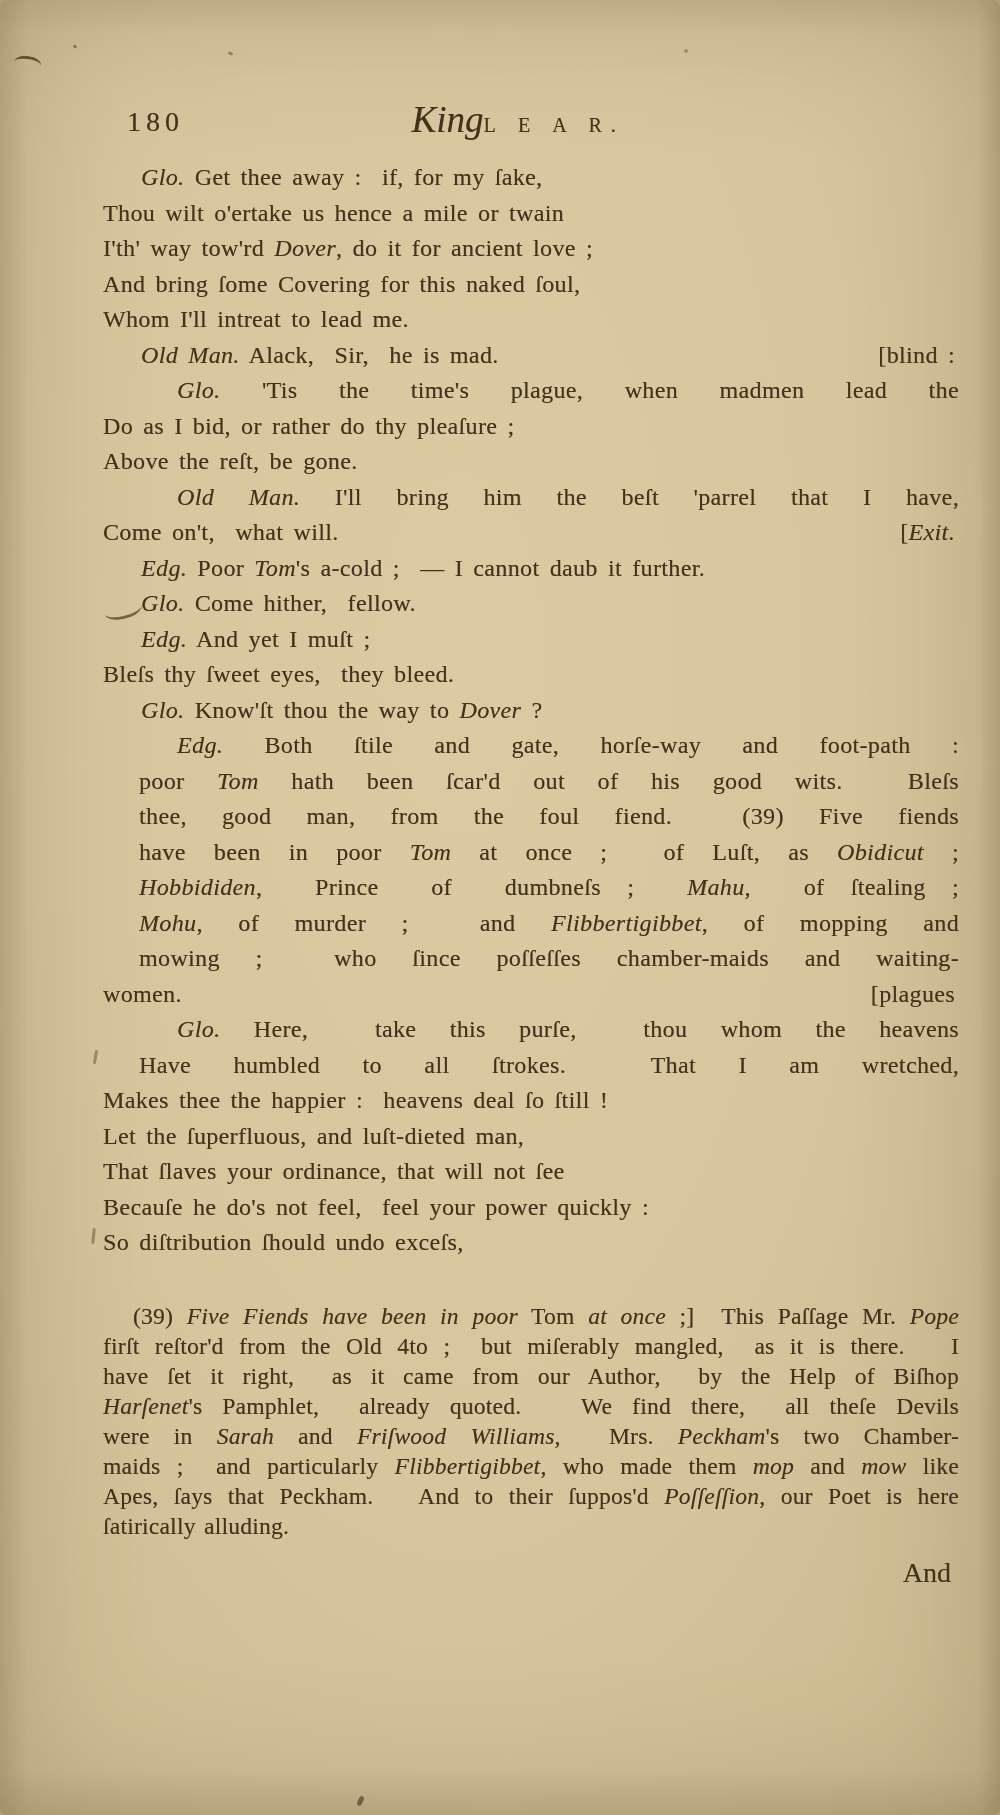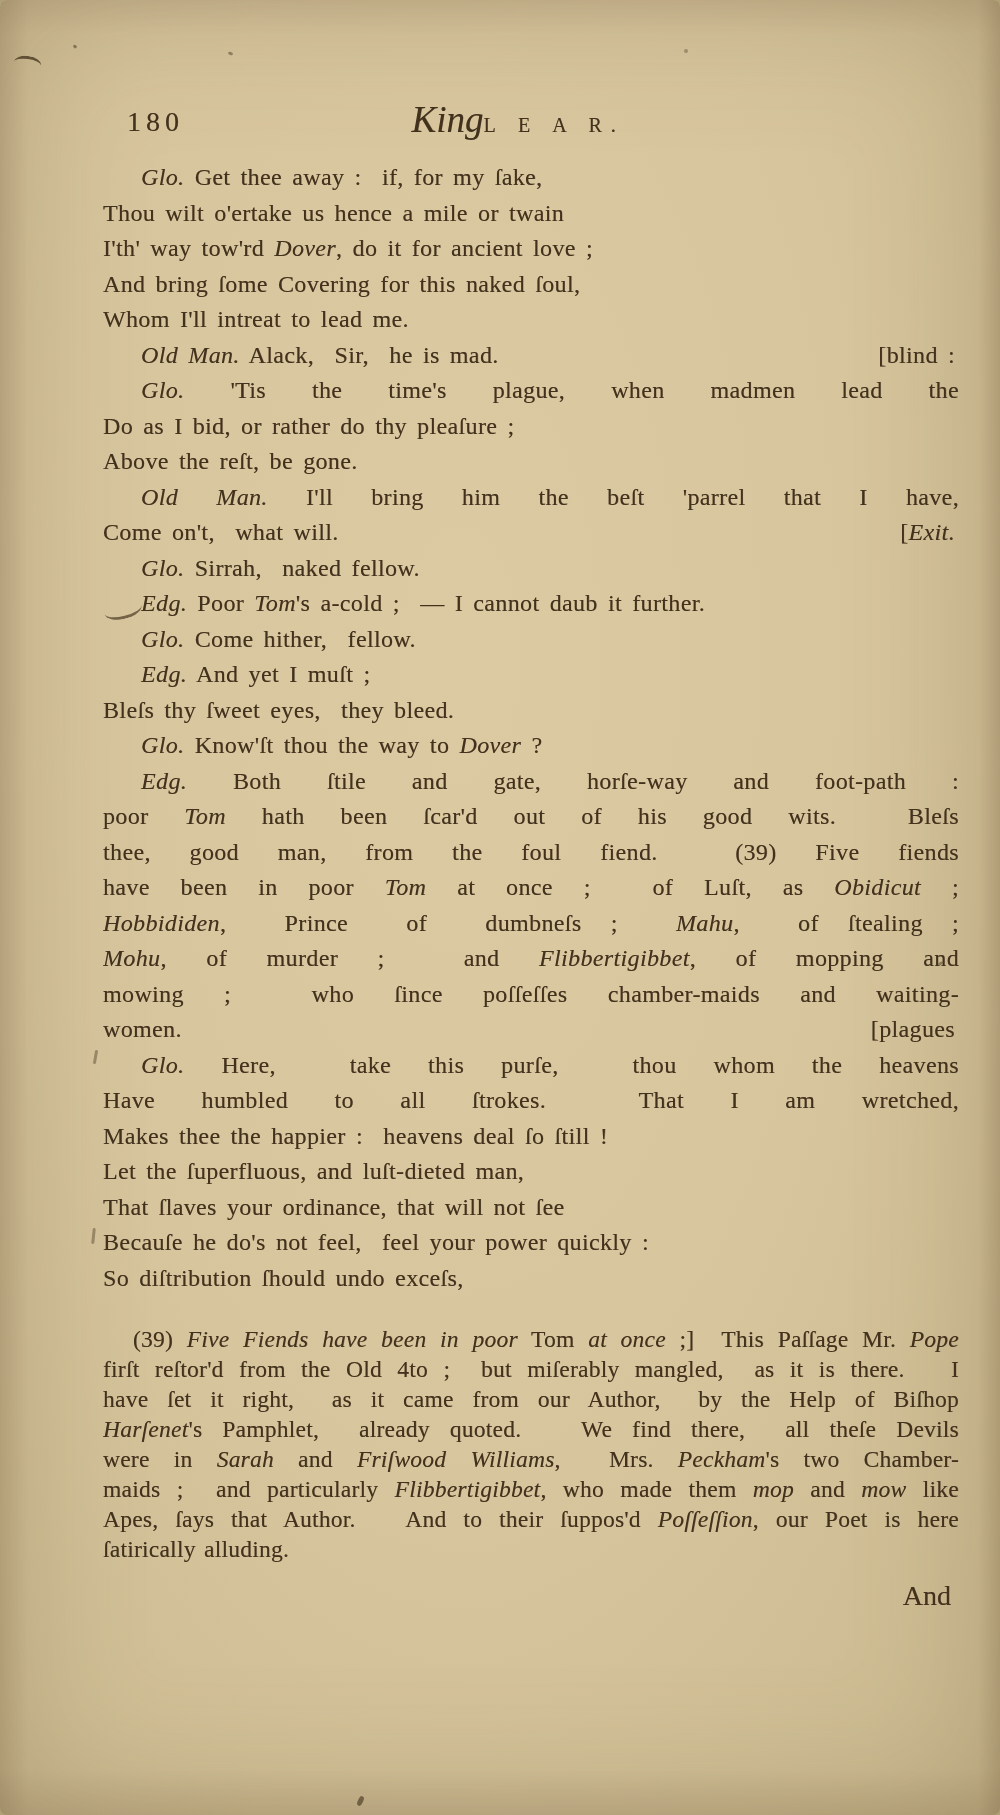--- a/index.html
+++ b/index.html
@@ -26,24 +26,24 @@
   .pgnum{position:absolute;left:24px;top:8px;font-size:28px;letter-spacing:5px;}
   .title{position:absolute;left:50%;top:0;transform:translateX(-56%);white-space:nowrap;}
   .t-it{font-style:italic;font-size:37px;}
   .t-caps{font-size:20px;letter-spacing:9px;}
   .bodytext{margin-top:6px;}
   .bline{
     position:relative;height:35.5px;line-height:35.5px;font-size:24px;
     white-space:pre-wrap;word-spacing:0.16em;letter-spacing:0.015em;overflow:hidden;
   }
   .bline.ind{padding-left:38px;}
-  .bline.just{text-align:justify;}
+  .bline.just{text-align:justify;margin-left:36px;}
   .bline.just::after{content:"";display:inline-block;width:100%;}
   .right{position:absolute;right:4px;top:0;}
-  .fnote{margin-top:28px;}
+  .fnote{margin-top:40px;}
   .fline{
     position:relative;height:30px;line-height:30px;font-size:23.5px;
     white-space:pre-wrap;word-spacing:0.10em;letter-spacing:0.01em;overflow:hidden;
   }
   .fline.ind{padding-left:30px;}
   .fline.just{text-align:justify;}
   .fline.just::after{content:"";display:inline-block;width:100%;}
   .it{font-style:italic;}
   .catchword{margin-top:16px;text-align:right;padding-right:8px;font-size:28px;height:36px;}
   
@@ -77,21 +77,20 @@
         <div class="bline"><span>Thou wilt o'ertake us hence a mile or twain</span></div>
         <div class="bline"><span>I'th' way tow'rd </span><span class="it">Dover</span><span>, do it for ancient love ;</span></div>
         <div class="bline"><span>And bring ſome Covering for this naked ſoul,</span></div>
         <div class="bline"><span>Whom I'll intreat to lead me.</span></div>
         <div class="bline ind"><span class="it">Old Man.</span><span> Alack,  Sir,  he is mad.</span><span class="right"><span>[blind :</span></span></div>
         <div class="bline ind just"><span class="it">Glo.</span><span> 'Tis the time's plague, when madmen lead the</span></div>
         <div class="bline"><span>Do as I bid, or rather do thy pleaſure ;</span></div>
         <div class="bline"><span>Above the reſt, be gone.</span></div>
         <div class="bline ind just"><span class="it">Old Man.</span><span> I'll bring him the beſt 'parrel that I have,</span></div>
         <div class="bline"><span>Come on't,  what will.</span><span class="right"><span>[</span><span class="it">Exit.</span></span></div>
-        <div class="bline ind"><span class="it">Glo.</span><span> Sirrah,  naked fellow.</span></div>
         <div class="bline ind"><span class="it">Edg.</span><span> Poor </span><span class="it">Tom</span><span>'s a-cold ;  — I cannot daub it further.</span></div>
         <div class="bline ind"><span class="it">Glo.</span><span> Come hither,  fellow.</span></div>
         <div class="bline ind"><span class="it">Edg.</span><span> And yet I muſt ;</span></div>
         <div class="bline"><span>Bleſs thy ſweet eyes,  they bleed.</span></div>
         <div class="bline ind"><span class="it">Glo.</span><span> Know'ſt thou the way to </span><span class="it">Dover</span><span> ?</span></div>
         <div class="bline ind just"><span class="it">Edg.</span><span> Both ſtile and gate, horſe-way and foot-path :</span></div>
         <div class="bline just"><span>poor </span><span class="it">Tom</span><span> hath been ſcar'd out of his good wits.  Bleſs</span></div>
         <div class="bline just"><span>thee, good man, from the foul fiend.  (39) Five fiends</span></div>
         <div class="bline just"><span>have been in poor </span><span class="it">Tom</span><span> at once ;  of Luſt, as </span><span class="it">Obidicut</span><span> ;</span></div>
         <div class="bline just"><span class="it">Hobbididen</span><span>,  Prince  of  dumbneſs ;  </span><span class="it">Mahu</span><span>,  of ſtealing ;</span></div>
@@ -107,21 +106,21 @@
         <div class="bline"><span>So diſtribution ſhould undo exceſs,</span></div>
       </div>
 
     <div class="fnote">
         <div class="fline ind just"><span>(39) </span><span class="it">Five Fiends have been in poor</span><span> Tom </span><span class="it">at once</span><span> ;]  This Paſſage Mr. </span><span class="it">Pope</span></div>
         <div class="fline just"><span>firſt reſtor'd from the Old 4to ;  but miſerably mangled,  as it is there.   I</span></div>
         <div class="fline just"><span>have ſet it right,  as it came from our Author,  by the Help of Biſhop</span></div>
         <div class="fline just"><span class="it">Harſenet</span><span>'s Pamphlet,  already quoted.   We find there,  all theſe Devils</span></div>
         <div class="fline just"><span>were in </span><span class="it">Sarah</span><span> and </span><span class="it">Friſwood Williams</span><span>,  Mrs. </span><span class="it">Peckham</span><span>'s two Chamber-</span></div>
         <div class="fline just"><span>maids ;  and particularly </span><span class="it">Flibbertigibbet</span><span>, who made them </span><span class="it">mop</span><span> and </span><span class="it">mow</span><span> like</span></div>
-        <div class="fline just"><span>Apes, ſays that Author.   And to their ſuppos'd </span><span class="it">Poſſeſſion</span><span>, our Poet is here</span></div>
+        <div class="fline just"><span>Apes, ſays that Peckham.   And to their ſuppos'd </span><span class="it">Poſſeſſion</span><span>, our Poet is here</span></div>
         <div class="fline"><span>ſatirically alluding.</span></div>
       </div>
 
     <div class="catchword">And</div>
 
   </div>
 
   <div class="mark curl-tl"></div>
   <div class="mark speck1"></div>
   <div class="mark speck2"></div>

